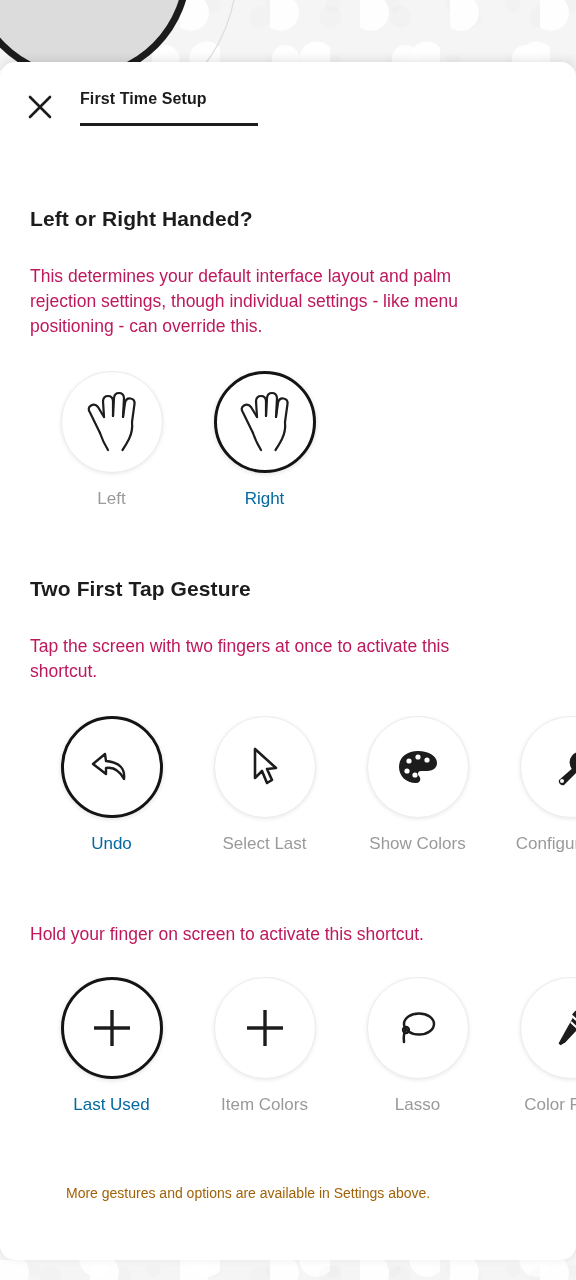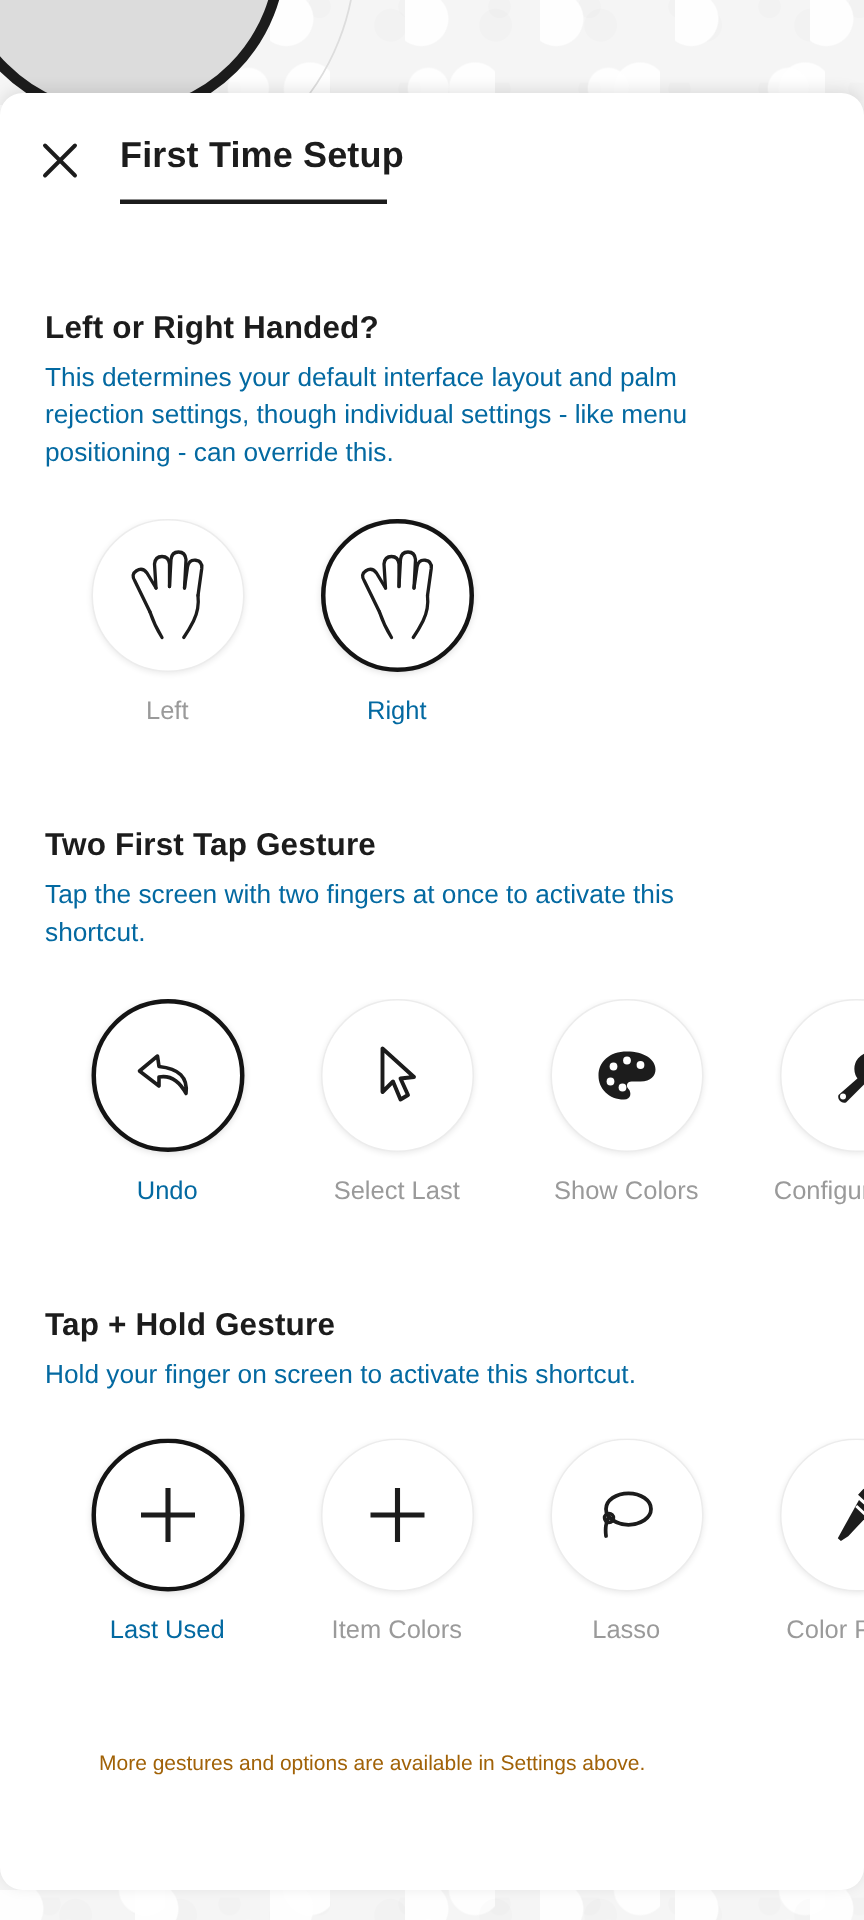--- a/index.html
+++ b/index.html
@@ -68,21 +68,21 @@
     align-items: center;
     justify-content: center;
     cursor: pointer;
   }
   .title-wrap {
     position: absolute;
     left: 80px;
     top: 28px;
   }
   .title {
-    font-size: 24px;
+    font-size: 16px;
     font-weight: bold;
     color: #1c1c1c;
     letter-spacing: 0.1px;
     white-space: nowrap;
   }
   .title-underline {
     margin-top: 15px;
     width: 178px;
     height: 3px;
     background: #1c1c1c;
@@ -95,23 +95,23 @@
     font-size: 21px;
     font-weight: bold;
     color: #1c1c1c;
     padding: 0 30px;
     letter-spacing: 0.1px;
   }
 
   .section-desc {
     font-size: 17.5px;
     line-height: 25px;
-    color: #0369a1;
+    color: #be185d;
     padding: 0 30px;
-    margin-top: 8px;
+    margin-top: 33px;
     max-width: 545px;
   }
 
   
   .options-row {
     display: flex;
     align-items: flex-start;
     padding-left: 35px;
     overflow-x: hidden;
     white-space: nowrap;
@@ -292,21 +292,20 @@
             <circle cx="12" cy="35" r="2" fill="#ffffff"></circle>
           </svg>
         </div>
         <div class="opt-label">Configure Tool</div>
       </div>
 
     </div>
   </div>
 
   <div class="section" style="margin-top:68px;">
-    <div class="section-heading">Tap + Hold Gesture</div>
     <div class="section-desc">Hold your finger on screen to activate this shortcut.</div>
 
     <div class="options-row" style="margin-top:30px;">
 
       <div class="option selected">
         <div class="opt-circle">
           <svg width="46" height="46" viewBox="0 0 46 46">
             <line x1="23" y1="5" x2="23" y2="41" stroke="#1c1c1c" stroke-width="3.4"></line>
             <line x1="5" y1="23" x2="41" y2="23" stroke="#1c1c1c" stroke-width="3.4"></line>
           </svg>

